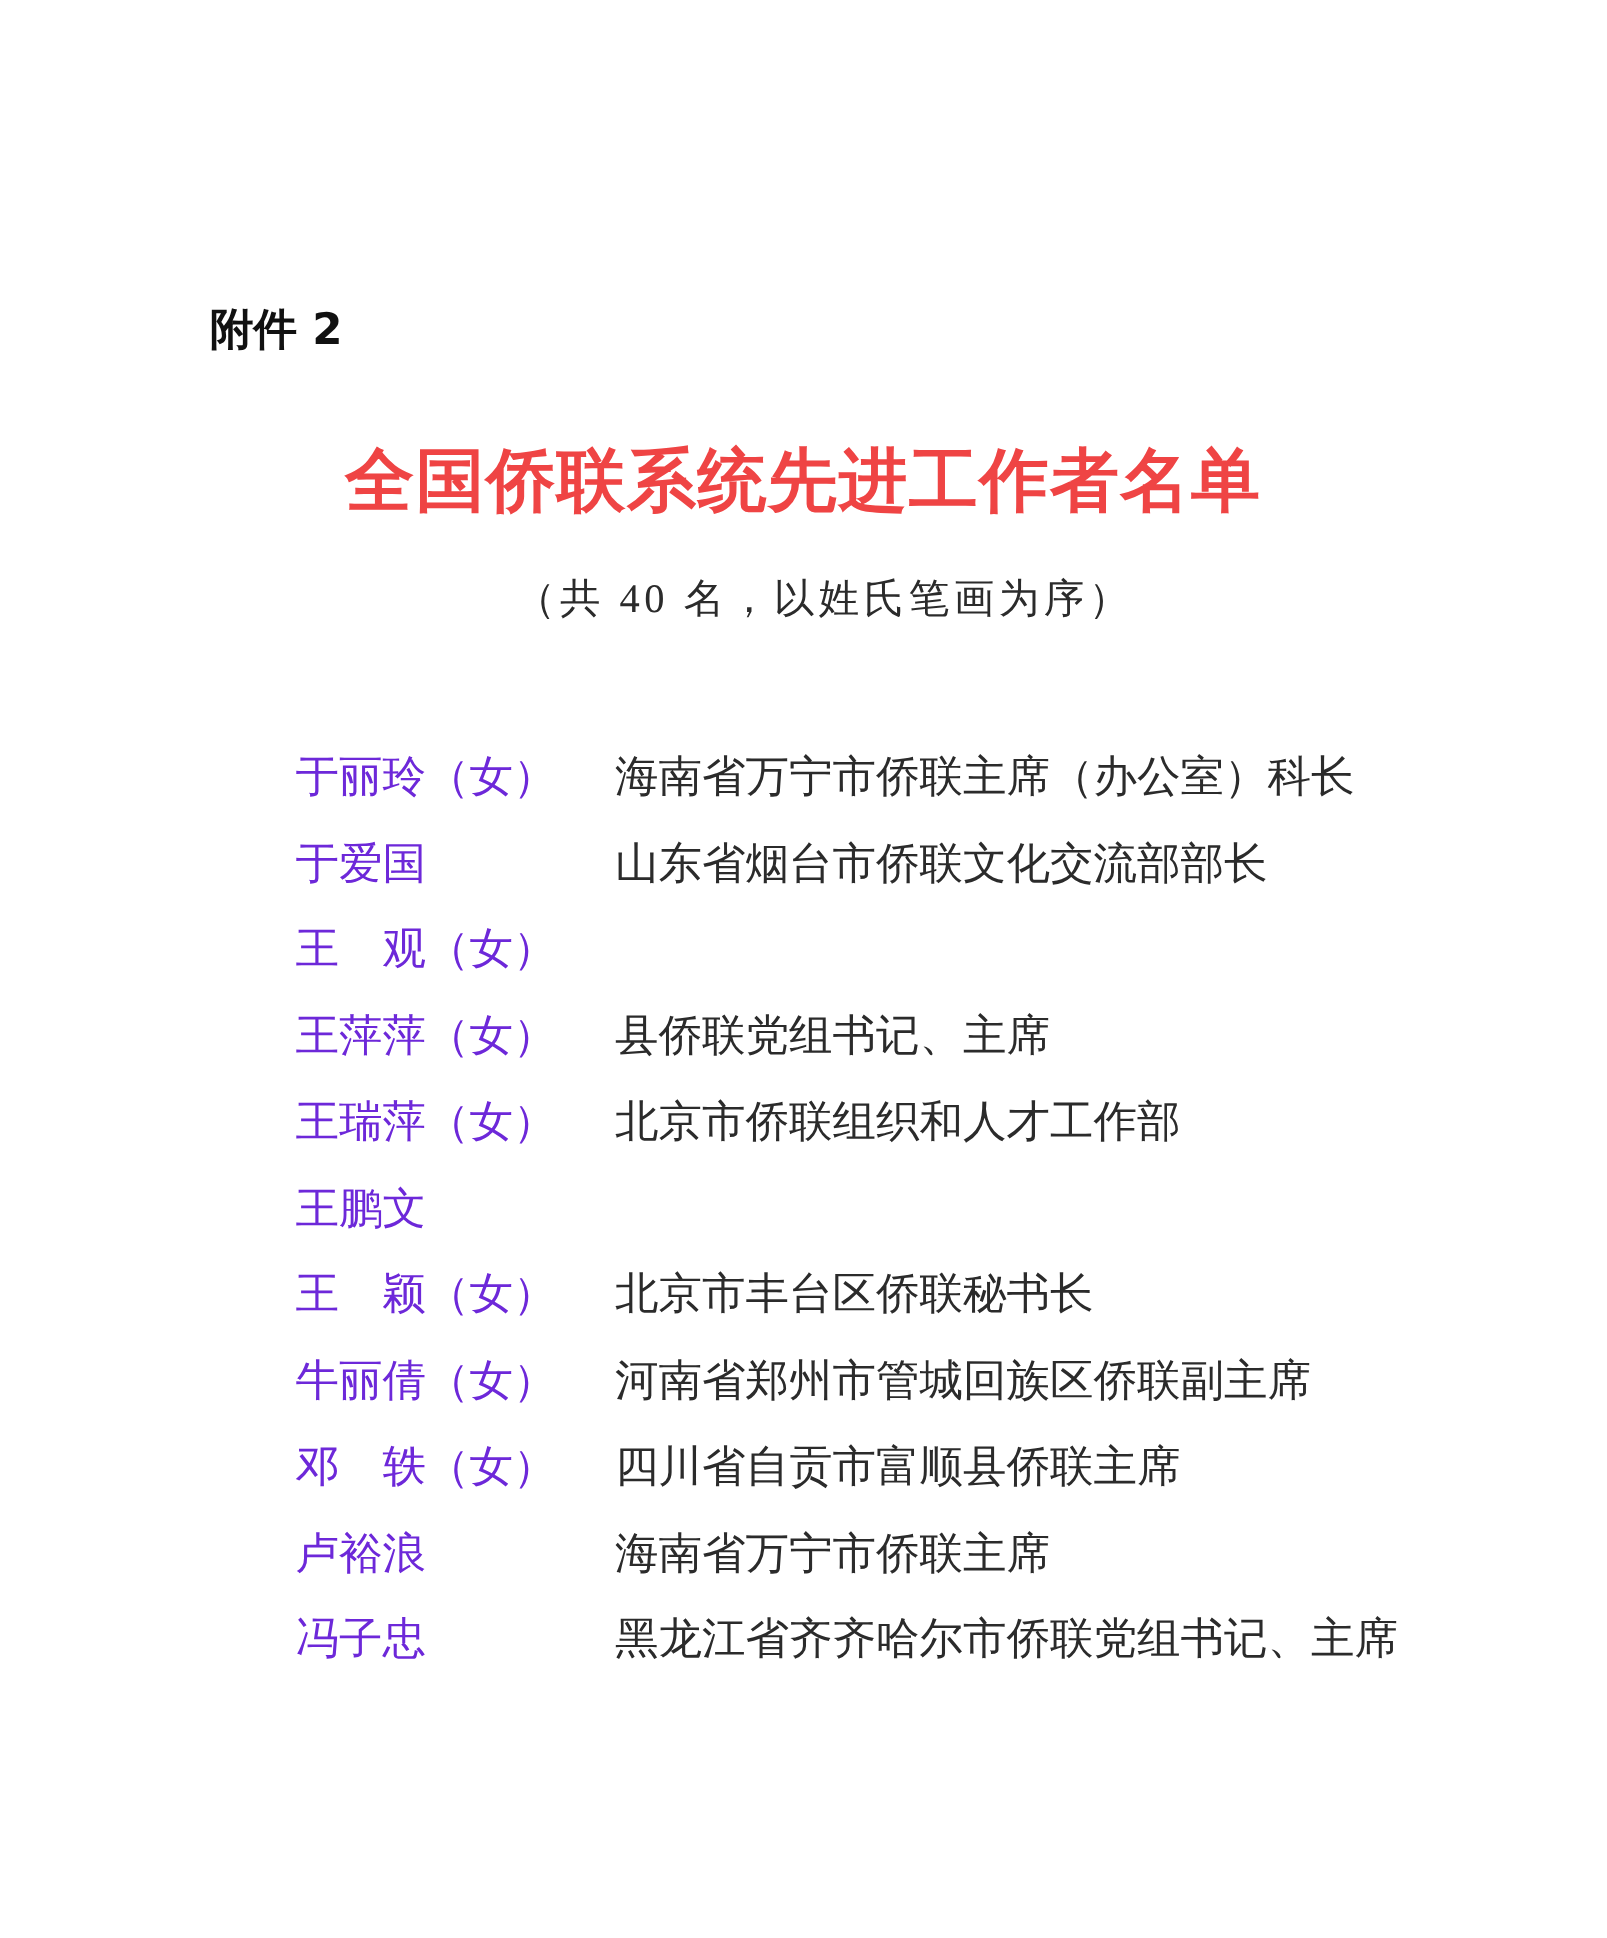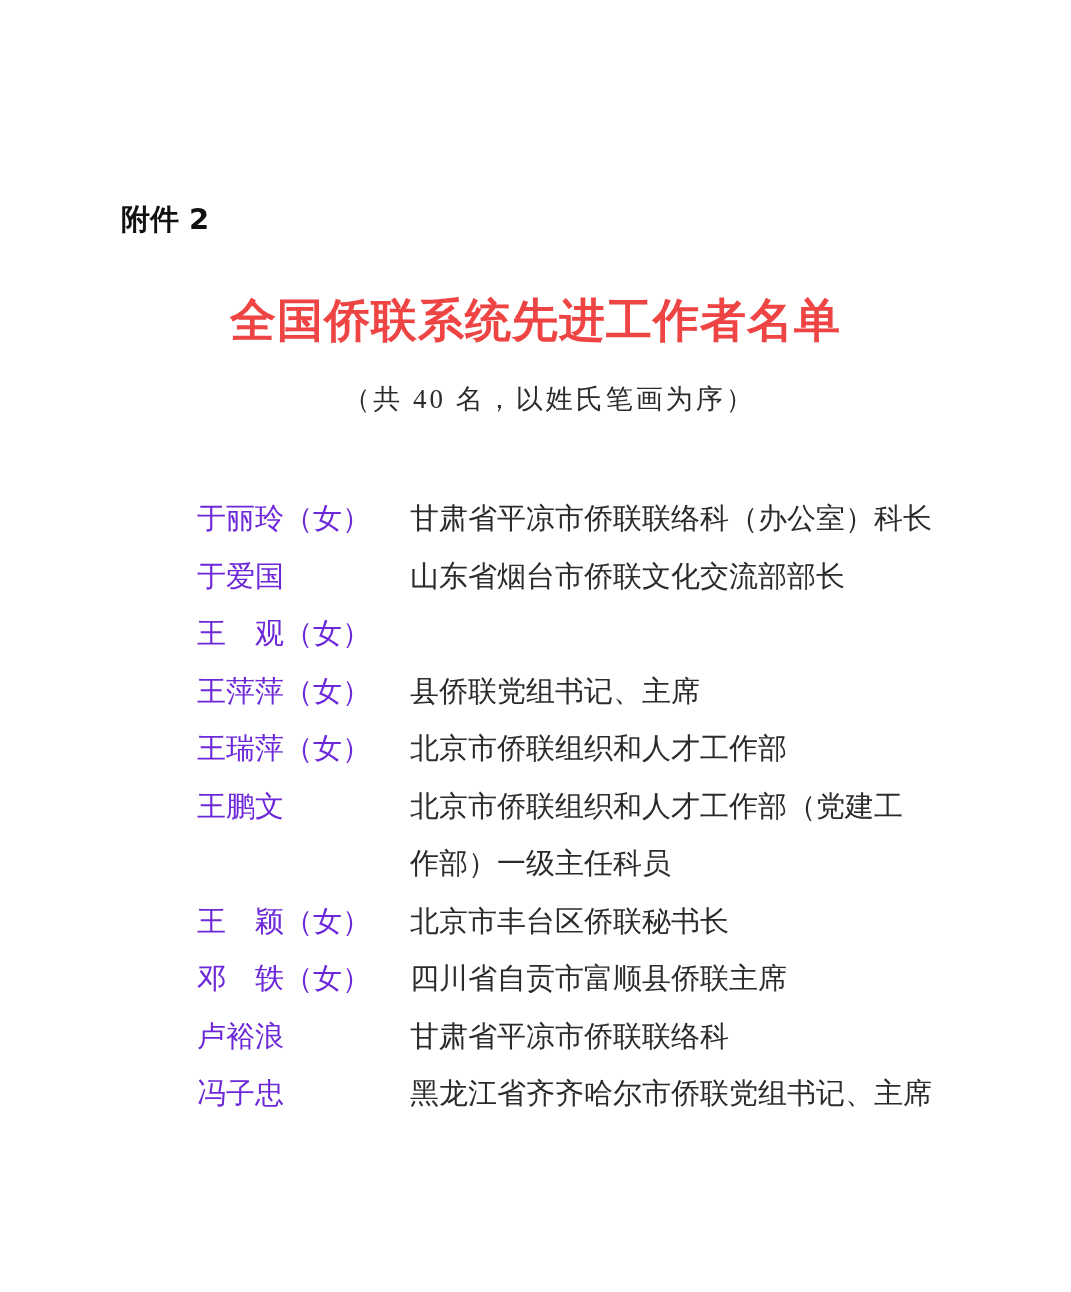--- a/index.html
+++ b/index.html
@@ -7,21 +7,21 @@
     position: relative;
     width: 1071px;
     height: 1292px;
     background: #ffffff;
     overflow: hidden;
     font-family: "Liberation Serif", "DejaVu Serif", serif;
     color: #1f1f1f;
   }
   .attachment-label {
     position: absolute;
-    left: 121px;
+    left: 140px;
     top: 202px;
     font-family: "DejaVu Sans", "Liberation Sans", sans-serif;
     font-weight: 700;
     font-size: 29px;
     line-height: 34px;
     color: #111111;
     white-space: pre;
   }
   .doc-title {
     position: absolute;
@@ -84,21 +84,21 @@
   <div class="attachment-label">附件 2</div>
 
   <div class="doc-title">全国侨联系统先进工作者名单</div>
 
   <div class="doc-subtitle">（共 40 名，以姓氏笔画为序）</div>
 
   <div class="name-list">
       <div class="list-entry">
         <div class="entry-name">于丽玲（女）</div>
         <div class="entry-position">
-          <div class="position-line">甘肃省平凉市侨联联络科（办公室）科长</div>
+          <div class="position-line">海南省万宁市侨联主席（办公室）科长</div>
         </div>
       </div>
       <div class="list-entry">
         <div class="entry-name">于爱国</div>
         <div class="entry-position">
           <div class="position-line">山东省烟台市侨联文化交流部部长</div>
         </div>
       </div>
       <div class="list-entry">
         <div class="entry-name">王　观（女）</div>
@@ -110,41 +110,43 @@
         </div>
       </div>
       <div class="list-entry">
         <div class="entry-name">王瑞萍（女）</div>
         <div class="entry-position">
           <div class="position-line">北京市侨联组织和人才工作部</div>
         </div>
       </div>
       <div class="list-entry">
         <div class="entry-name">王鹏文</div>
-        <div class="entry-position">
-          <div class="position-line">北京市侨联组织和人才工作部（党建工</div>
-          <div class="position-line">作部）一级主任科员</div>
-        </div>
       </div>
       <div class="list-entry">
         <div class="entry-name">王　颖（女）</div>
         <div class="entry-position">
           <div class="position-line">北京市丰台区侨联秘书长</div>
+        </div>
+      </div>
+      <div class="list-entry">
+        <div class="entry-name">牛丽倩（女）</div>
+        <div class="entry-position">
+          <div class="position-line">河南省郑州市管城回族区侨联副主席</div>
         </div>
       </div>
       <div class="list-entry">
         <div class="entry-name">邓　轶（女）</div>
         <div class="entry-position">
           <div class="position-line">四川省自贡市富顺县侨联主席</div>
         </div>
       </div>
       <div class="list-entry">
         <div class="entry-name">卢裕浪</div>
         <div class="entry-position">
-          <div class="position-line">甘肃省平凉市侨联联络科</div>
+          <div class="position-line">海南省万宁市侨联主席</div>
         </div>
       </div>
       <div class="list-entry">
         <div class="entry-name">冯子忠</div>
         <div class="entry-position">
           <div class="position-line">黑龙江省齐齐哈尔市侨联党组书记、主席</div>
         </div>
       </div>
     </div>
 </div>

